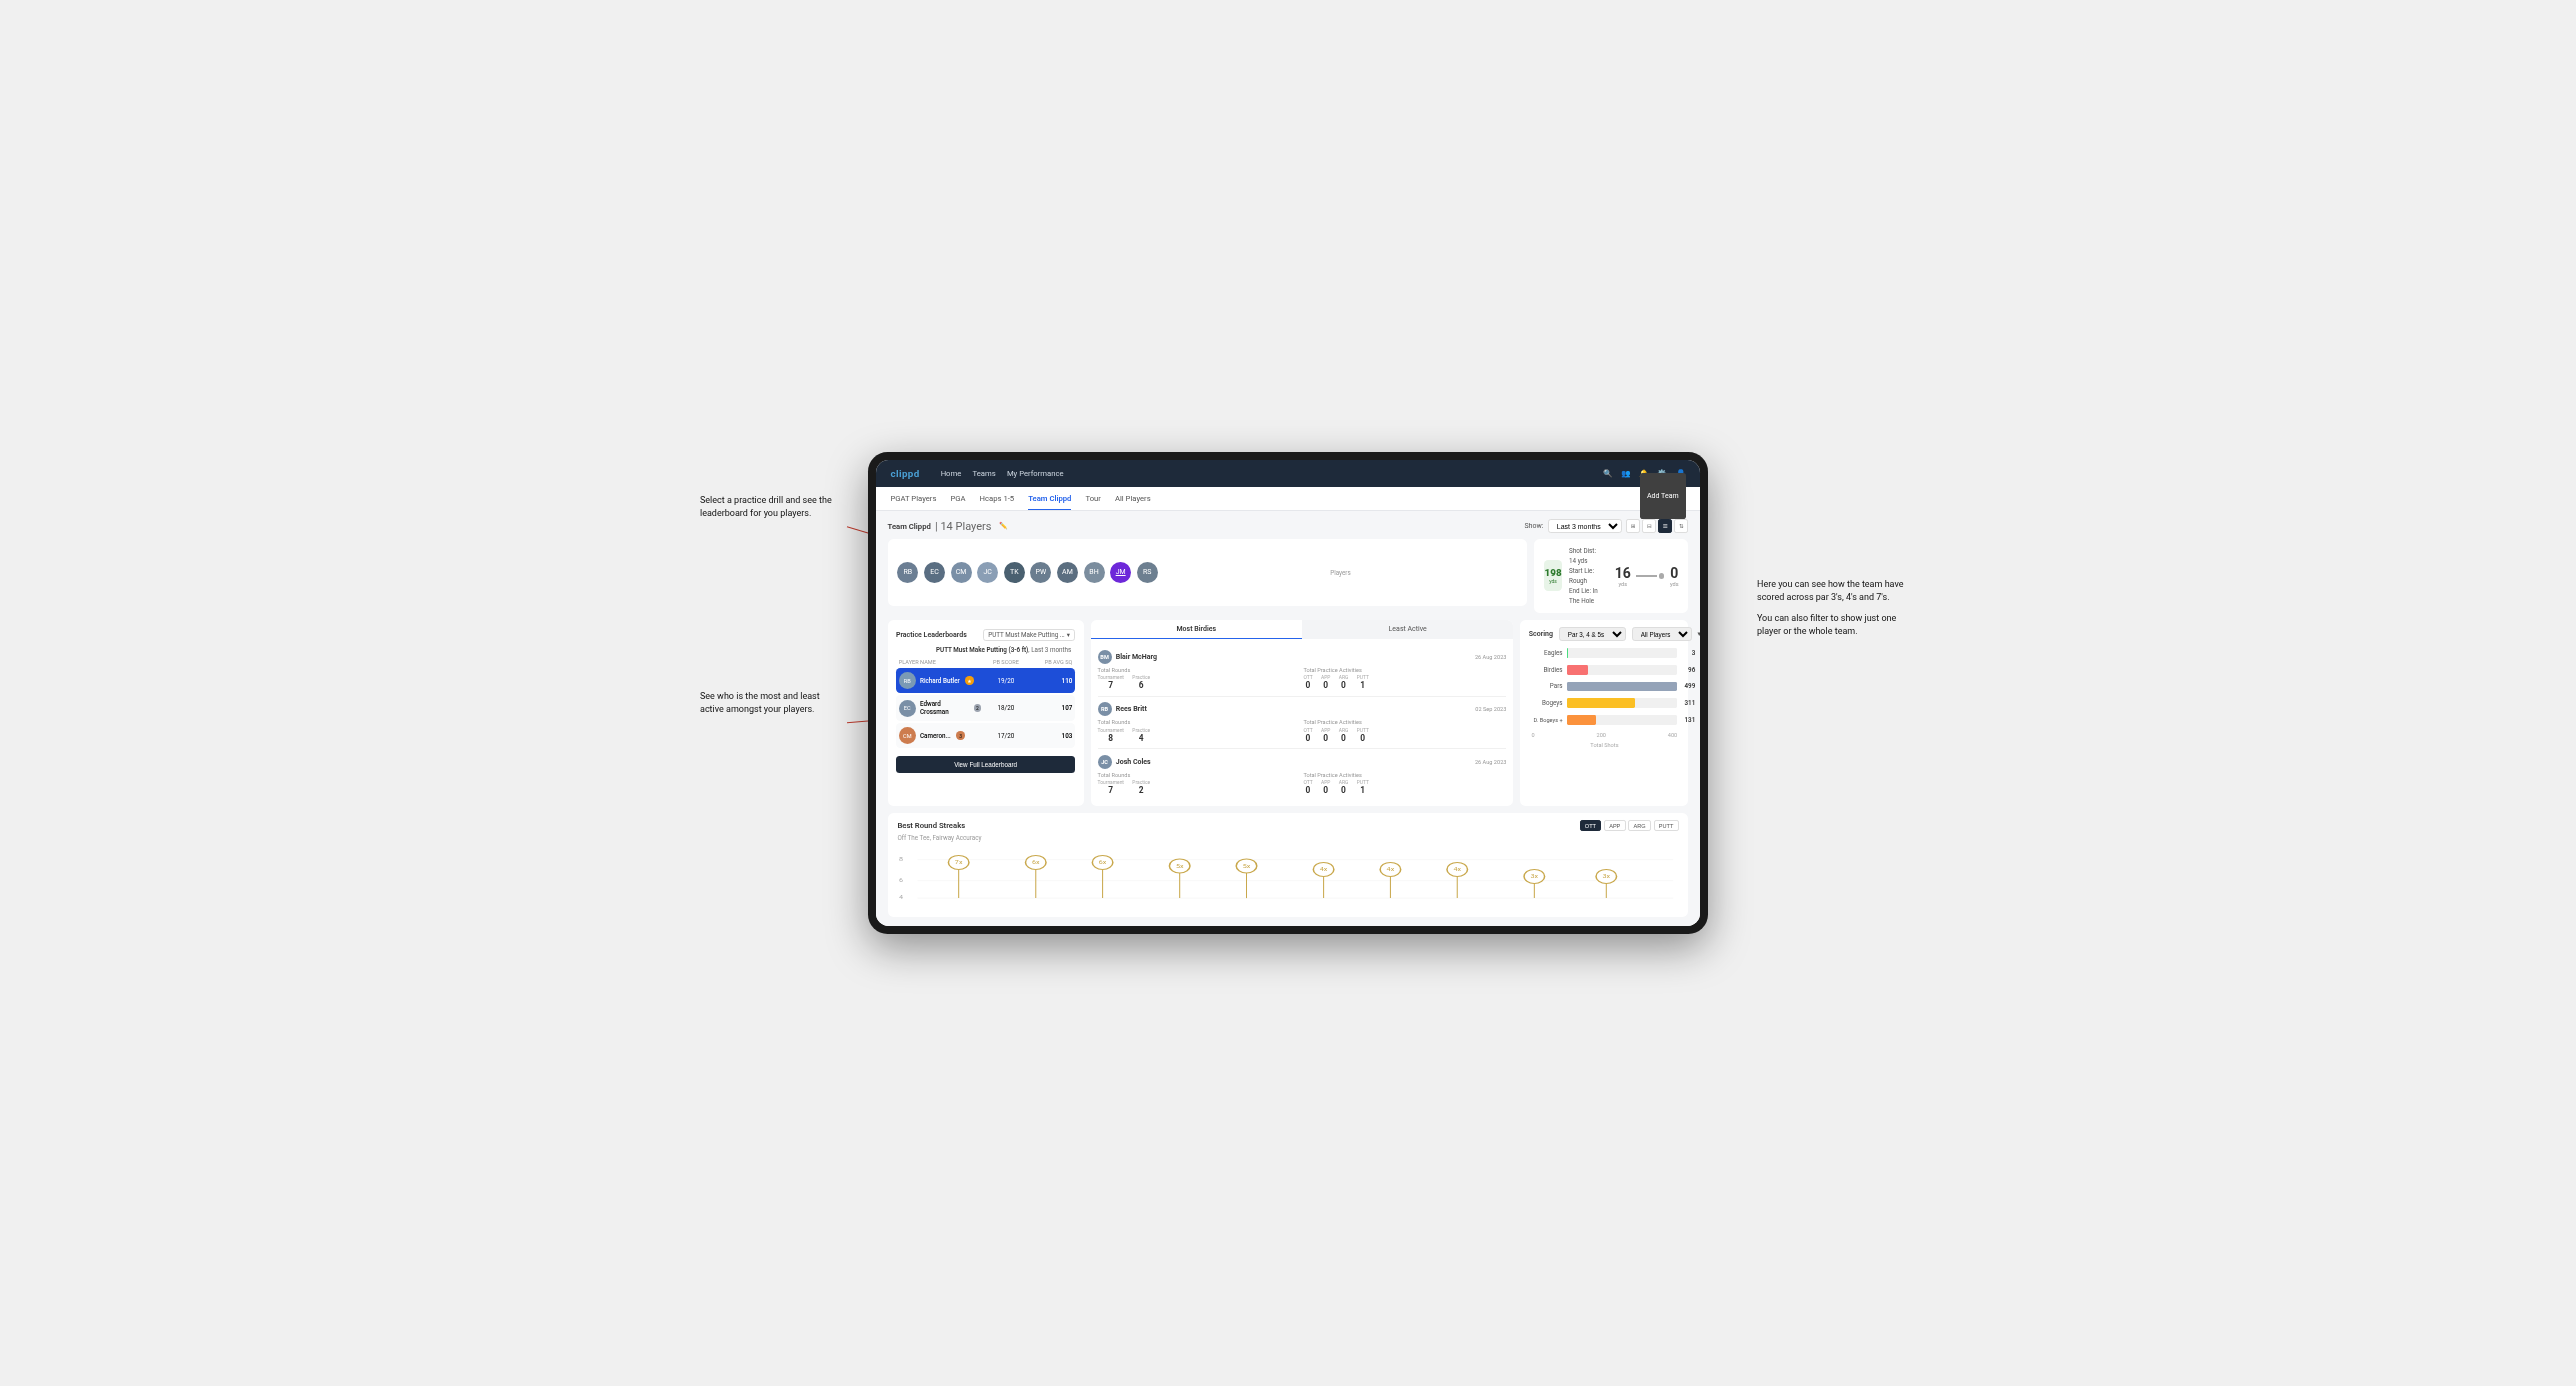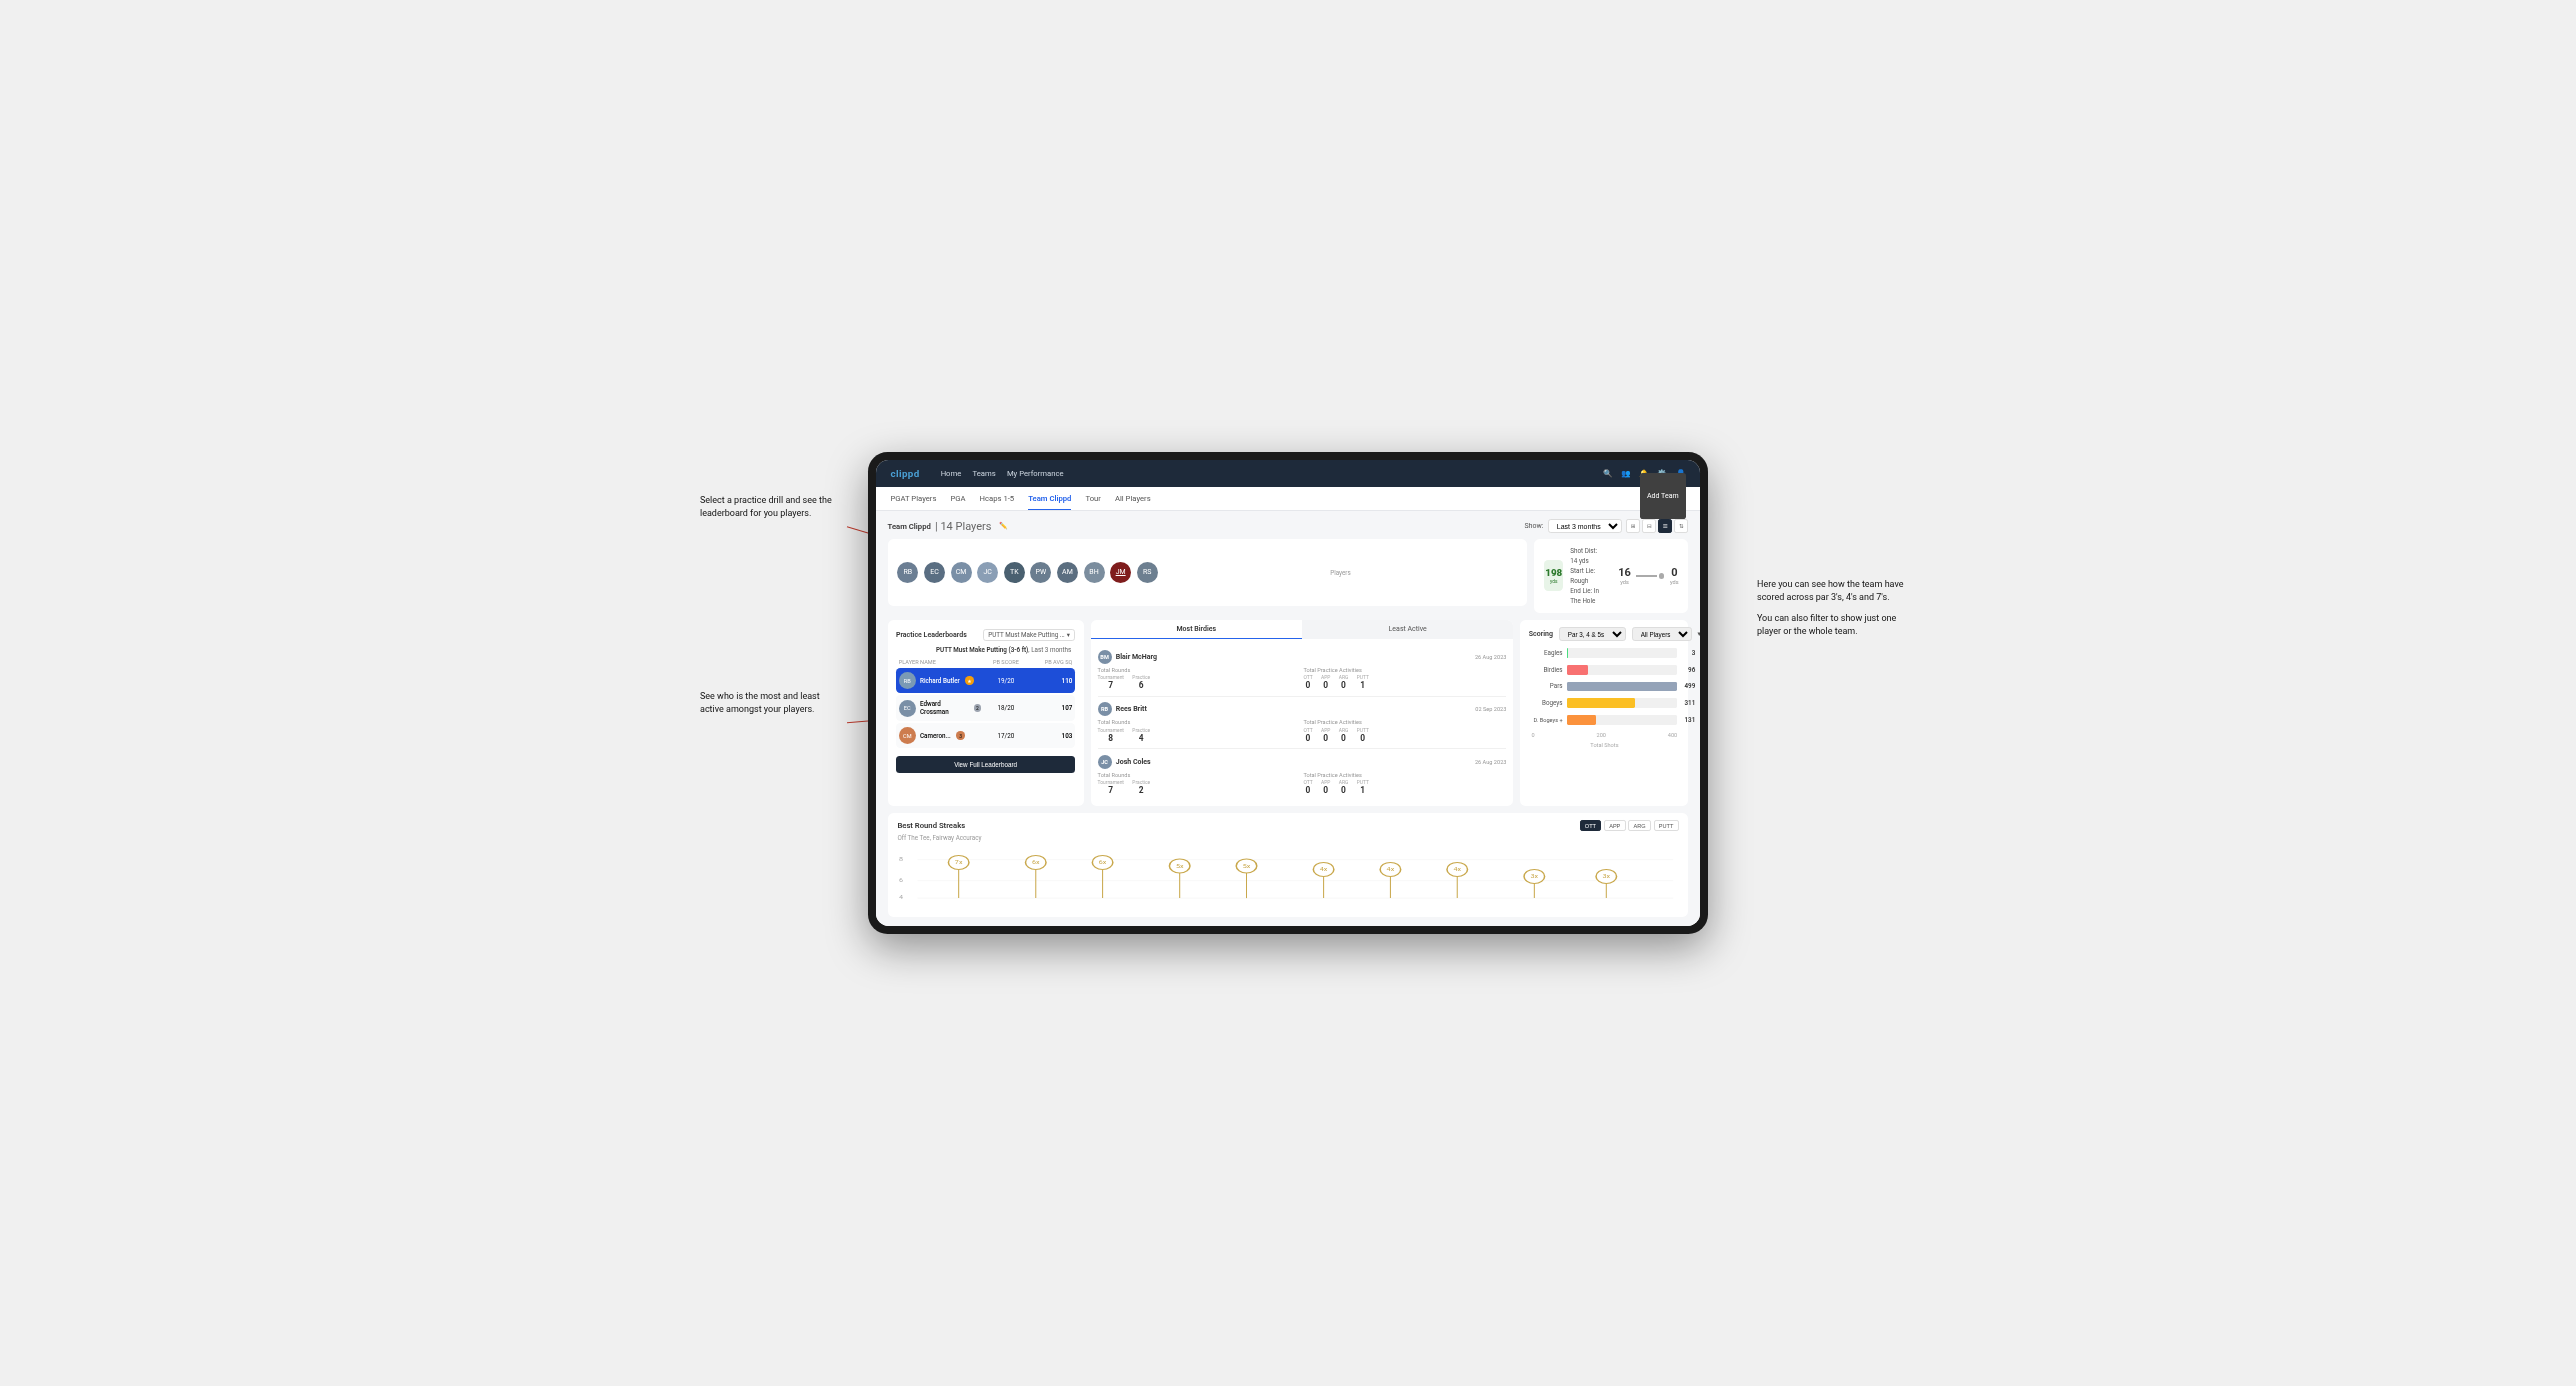--- a/index.html
+++ b/index.html
@@ -252,21 +252,21 @@
     .shot-yds {
       display: flex;
       align-items: center;
       gap: 5.6px;
       margin-left: 7px;
     }
     .yds-box {
       text-align: center;
     }
     .yds-num {
-      font-size: 11px;
+      font-size: 14px;
       font-weight: 700;
       color: #333;
     }
     .yds-label { font-size: 5.6px; color: #999; }
 
     
     .practice-lb {
       background: #fff;
       border-radius: 5.6px;
       padding: 8.4px;
@@ -630,21 +630,21 @@
 
           <div class="players-row">
             <div class="player-avatar" style="background:#6b7e93;">RB</div>
             <div class="player-avatar" style="background:#5a6e82;">EC</div>
             <div class="player-avatar" style="background:#7a8fa6;">CM</div>
             <div class="player-avatar" style="background:#8a9eb5;">JC</div>
             <div class="player-avatar" style="background:#4a6070;">TK</div>
             <div class="player-avatar" style="background:#6a7d8f;">PW</div>
             <div class="player-avatar" style="background:#5b6e80;">AM</div>
             <div class="player-avatar" style="background:#7b8d9e;">BH</div>
-            <div class="player-avatar" style="background:#7f1d1d;text-decoration:underline;">JM</div>
+            <div class="player-avatar" style="background:#6d28d9;text-decoration:underline;">JM</div>
             <div class="player-avatar" style="background:#6d7f90;">RS</div>
             <div style="flex:1; text-align:center;">
               <div class="players-label">Players</div>
             </div>
           </div>
 
           <div class="shot-info-card">
             <div class="shot-dist-badge">
               <strong>198</strong>
               <span>yds</span>

